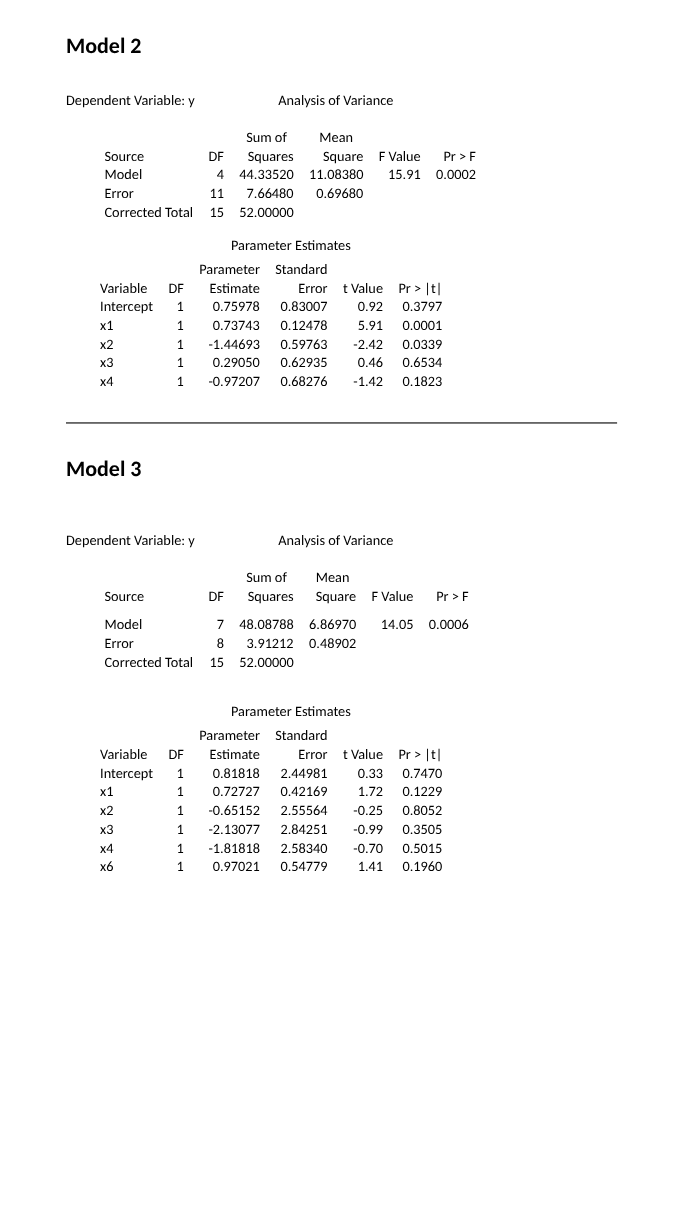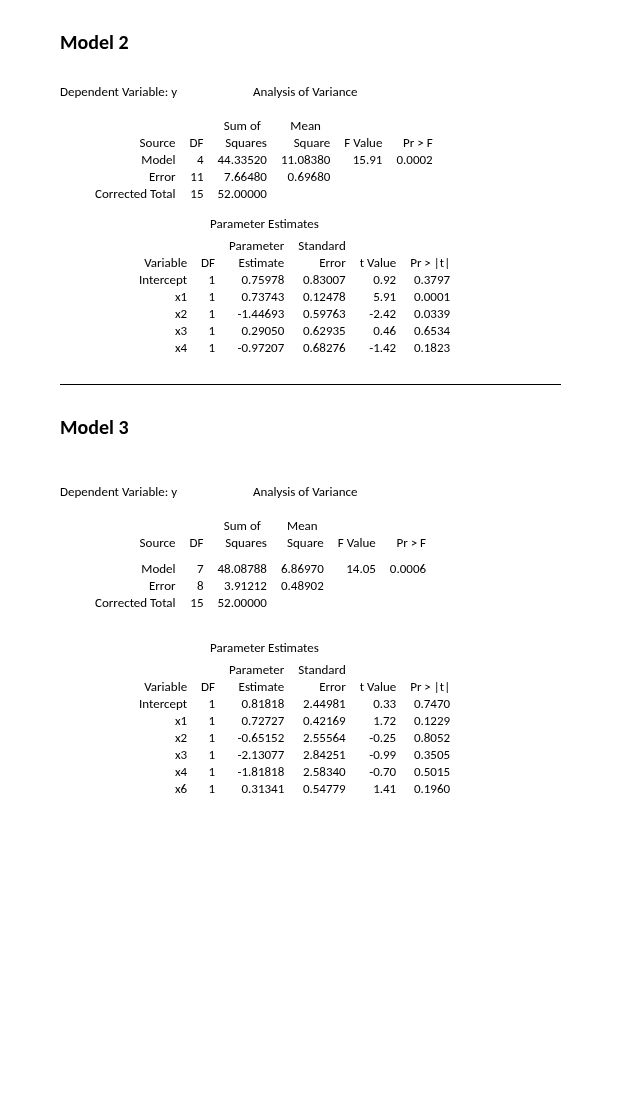--- a/index.html
+++ b/index.html
@@ -25,29 +25,29 @@
     }
     .dep-line span:first-child { display:inline-block; width:190px; }
     .sub-title {
       margin: 14px 0 6px 150px;
     }
     table {
       border-collapse: collapse;
       margin-left: 28px;
     }
     table.param {
-      margin-left: 72px;
+      margin-left: 24px;
     }
     td, th {
       padding: 1px 7px;
       text-align: right;
       font-weight: normal;
       white-space: nowrap;
     }
-    td.lbl, th.lbl { text-align: right; }
+    td.lbl, th.lbl { text-align: left; }
     td.ctr, th.ctr { text-align: center; }
     hr.divider {
       border: none;
       border-top: 1px solid #000;
       margin: 28px 0 30px 0;
     }
     .spacer-row td { padding-top:10px; }
   </style>
 </head>
 <body>
@@ -285,20 +285,20 @@
           <td class="lbl">x4</td>
           <td>1</td>
           <td>-1.81818</td>
           <td>2.58340</td>
           <td>-0.70</td>
           <td>0.5015</td>
         </tr>
         <tr>
           <td class="lbl">x6</td>
           <td>1</td>
-          <td>0.31341</td>
+          <td>0.97021</td>
           <td>0.54779</td>
           <td>1.41</td>
           <td>0.1960</td>
         </tr>
       </tbody>
   </table>
 </div>
 
 </body></html>

